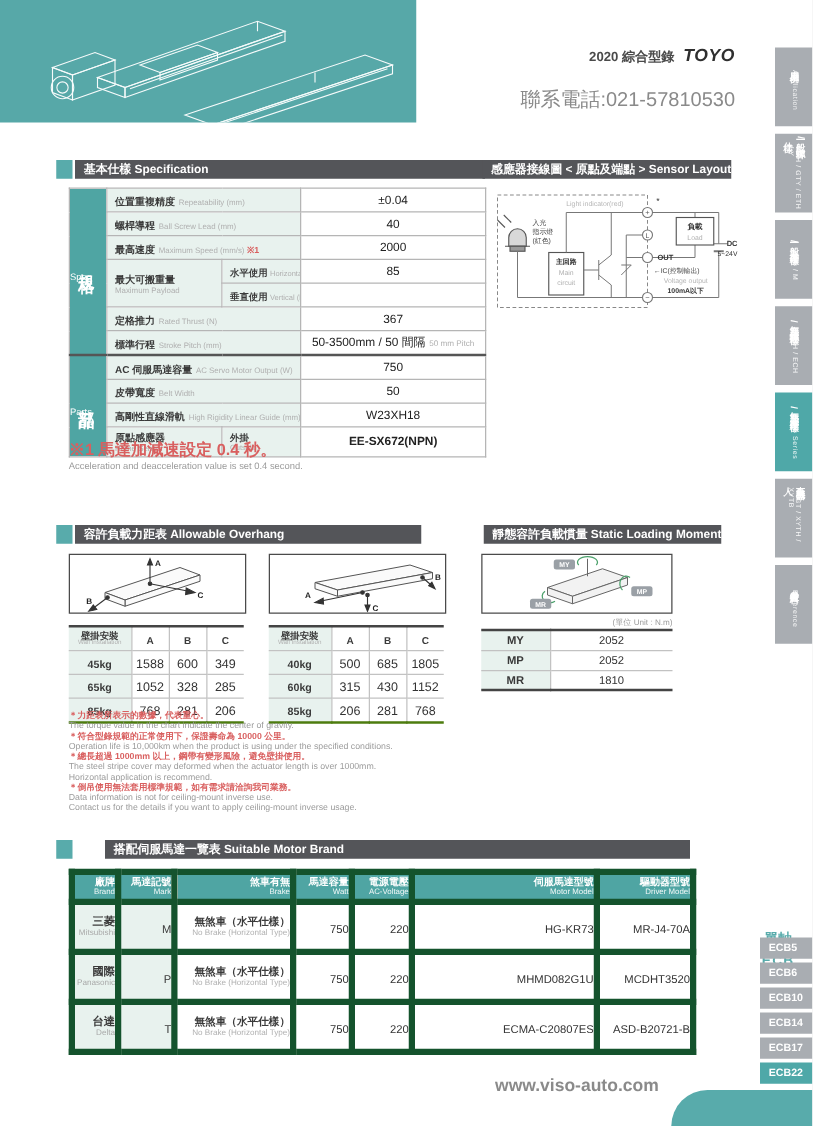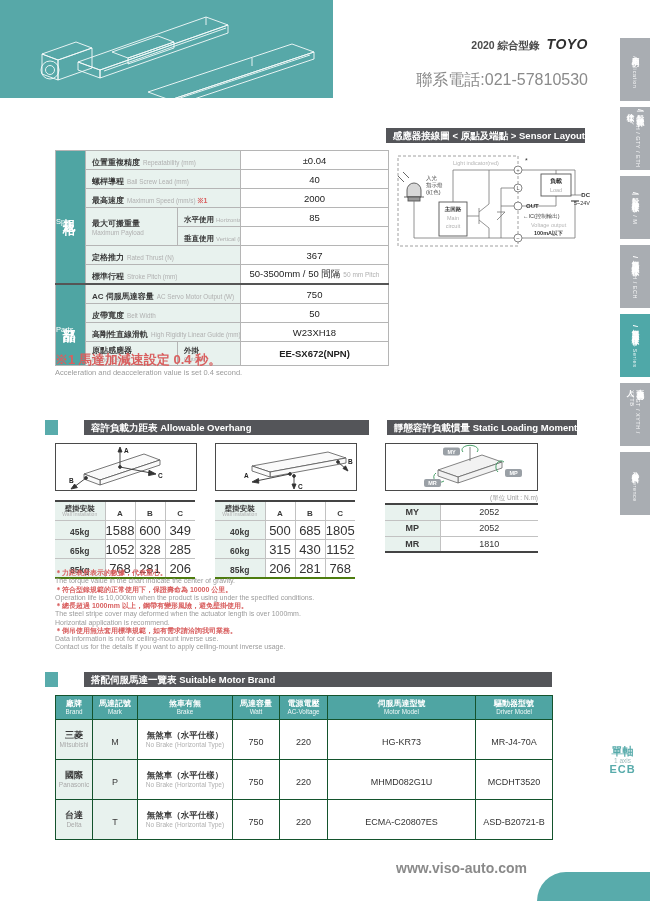--- a/index.html
+++ b/index.html
@@ -68,35 +68,35 @@
   
   .oh-table { position:absolute; top:500px; width:140px; border-top:2px solid #444; border-bottom:2px solid #4d7c0f; }
   .oh-table td { border:1px solid #c2c2c2; border-left:none; border-right:1px solid #c2c2c2; height:15px; text-align:center; }
   .oh-table td:last-child { border-right:none; }
   .oh-table tr.h td { height:17px; }
   .oh-table td.key { background:#e8f2ee; }
   .oh-h-zh { font-size:7.5px; font-weight:bold; color:#3a3a3a; display:block; line-height:1; }
   .oh-h-en { font-size:5px; color:#b0b0b0; display:block; line-height:1; }
   .oh-col { font-size:8px; font-weight:bold; color:#3a3a3a; }
   .oh-kg { font-size:8.5px; font-weight:bold; color:#3a3a3a; }
-  .oh-v { font-size:13px; color:#333; }
+  .oh-v { font-size:10px; color:#333; }
   .oh-notes { position:absolute; left:55px; top:569px; line-height:1.18; width:330px; }
   .oh-notes div { font-size:7px; }
 
   
   .unit-label { position:absolute; left:385px; top:494px; width:153px; text-align:right; font-size:6.5px; color:#9b9b9b; }
   .mo-table { position:absolute; left:385px; top:503px; width:153px; border-top:2px solid #444; border-bottom:2px solid #444; }
   .mo-table td { border:1px solid #c2c2c2; border-left:none; height:16px; text-align:center; }
   .mo-table td:last-child { border-right:none; }
   .mo-table td.key { background:#e8f2ee; font-size:9px; font-weight:bold; color:#3a3a3a; width:55px; }
   .mo-table td.v { font-size:9px; color:#333; }
 
   
   .motor-table { position:absolute; left:55px; top:695px; width:497px; border:1.5px solid #555; }
-  .motor-table td { border:1px solid #14532d; text-align:center; vertical-align:middle; overflow:hidden; }
+  .motor-table td { border:5px solid #14532d; text-align:right; vertical-align:middle; overflow:hidden; }
   .motor-table tr.mh td { background:#4fa5a3; color:#fff; height:24px; }
   .mh-zh { display:block; font-size:8px; font-weight:bold; line-height:1.15; }
   .mh-en { display:block; font-size:6.3px; opacity:.92; line-height:1.15; }
   .motor-table tr.mr td { height:40px; background:#fff; }
   .motor-table td.tint { background:#e8f2ee !important; }
   .mb-zh { display:block; font-size:9px; font-weight:bold; color:#3a3a3a; line-height:1.2; }
   .mb-en { display:block; font-size:6.5px; color:#a9a9a9; line-height:1.2; }
   .mk { font-size:9px; color:#3a3a3a; }
   .brk-zh { display:block; font-size:8.5px; font-weight:bold; color:#3a3a3a; line-height:1.25; }
   .brk-en { display:block; font-size:6.5px; color:#b0b0b0; line-height:1.25; }
@@ -163,20 +163,24 @@
     <div class="side-tab">
       <span class="zh">直交機器人</span>
       <span class="en">XYGT / XYTH / XYTB</span>
     </div>
     <div class="side-tab">
       <span class="zh">參考資料</span>
       <span class="en">Reference</span>
     </div>
   </div>
 
+  <div class="sec-hdr" style="left:45px; top:128px; width:343px;">
+    <span class="accent"></span>
+    <span class="bar">基本仕樣 Specification</span>
+  </div>
   <div class="sec-hdr" style="left:392px; top:128px; width:193px;justify-content:flex-end;">
     <span class="accent"></span>
     <span class="bar">感應器接線圖 &lt; 原點及端點 &gt; Sensor Layout</span>
   </div>
 
   <table class="spec-table">
     <colgroup>
         <col style="width:30px">
         <col style="width:92px">
         <col style="width:63px">
@@ -317,21 +321,21 @@
     <text x="161" y="33" font-size="6" fill="#333" font-weight="bold" text-anchor="middle">負載</text>
     <text x="161" y="42" font-size="5.5" fill="#b0b0b0" text-anchor="middle">Load</text>
     <text x="131" y="58" font-size="6" fill="#333" font-weight="bold">OUT</text>
     <text x="128" y="68" font-size="5.5" fill="#444">←IC(控制輸出)</text>
     <text x="136" y="76.5" font-size="5.5" fill="#b5b5b5">Voltage output</text>
     <text x="139" y="84.5" font-size="5.5" fill="#333" font-weight="bold">100mA以下</text>
     <text x="195" y="47" font-size="6" fill="#333" font-weight="bold" text-anchor="end">DC</text>
     <text x="195" y="55" font-size="5.5" fill="#333" text-anchor="end">5~24V</text>
   </svg>
 
-  <div class="sec-hdr" style="left:45px; top:420px; width:324px;gap:24px;">
+  <div class="sec-hdr" style="left:45px; top:420px; width:292px;">
     <span class="accent"></span>
     <span class="bar">容許負載力距表 Allowable Overhang</span>
   </div>
 
   <div class="diag-box" style="left:55px; top:443px; width:142px; height:48px;">
     <svg width="140" height="46" viewBox="0 0 140 46">
       <g stroke="#555" stroke-width="0.8" fill="#fafafa">
         <polygon points="28,30 88,10 104,16 44,36"></polygon>
         <polygon points="44,36 104,16 104,21 44,41"></polygon>
         <polygon points="28,30 44,36 44,41 28,35"></polygon>
@@ -601,17 +605,25 @@
       <td><span class="mv">ASD-B20721-B</span></td>
     </tr>
   </tbody>
     </table>
 
   <div class="series-head">
     <div class="axis-zh">單軸</div>
     <div class="axis-en">1 axis</div>
     <div class="family">ECB</div>
   </div>
+  <div class="model-tabs">
+    <div class="model-tab">ECB5</div>
+    <div class="model-tab">ECB6</div>
+    <div class="model-tab">ECB10</div>
+    <div class="model-tab">ECB14</div>
+    <div class="model-tab">ECB17</div>
+    <div class="model-tab active">ECB22</div>
+  </div>
 
   <div class="website">www.viso-auto.com</div>
   <div class="corner-block"></div>
 
 </div>
 
 </body></html>

